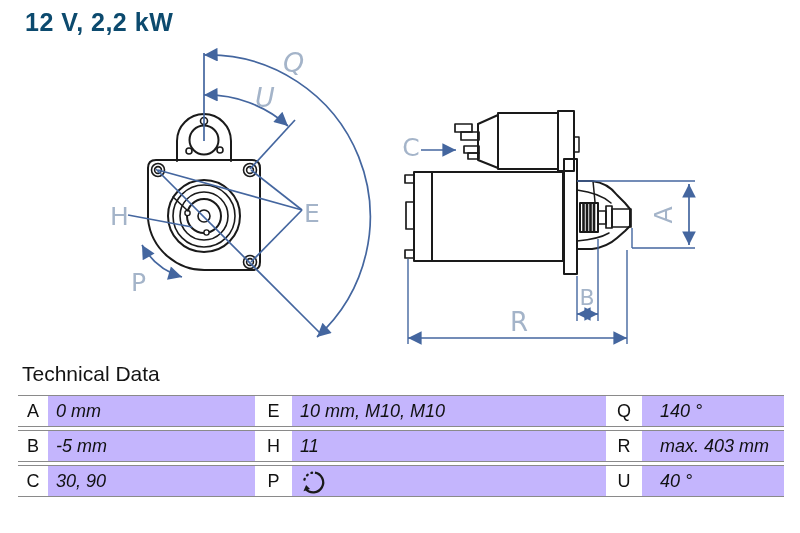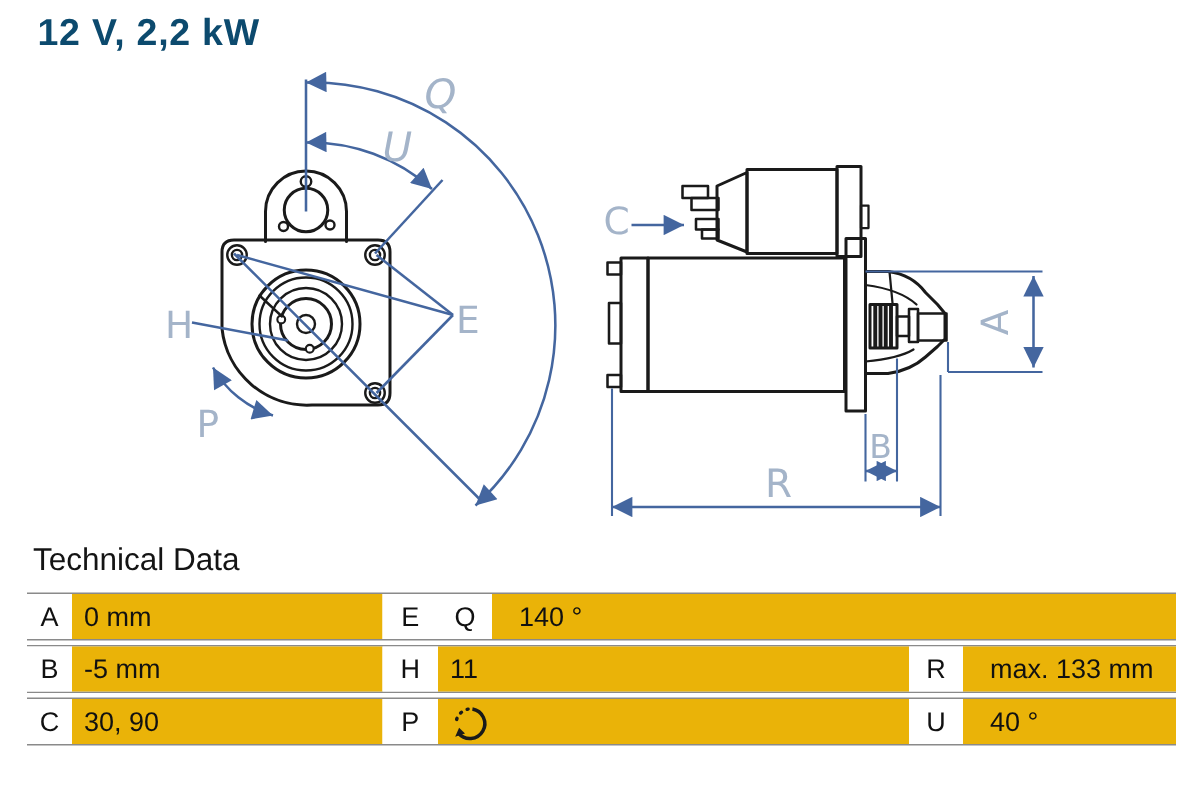--- a/index.html
+++ b/index.html
@@ -15,21 +15,21 @@
   .section-heading{
     position:absolute;left:22px;top:362px;font-size:21px;font-weight:normal;color:#141414;
   }
   .tech-table{position:absolute;left:18px;top:395px;width:766px;}
   .trow{
     display:flex;height:30px;line-height:30px;font-size:18px;
     border-top:1px solid #8a8a8a;border-bottom:1px solid #8a8a8a;margin-bottom:3px;
   }
   .cell{white-space:nowrap;overflow:hidden;}
   .kc{text-align:center;background:#ffffff;}
-  .vc{background:#eab308;padding-left:8px;}
+  .vc{background:#c4b5fd;padding-left:8px;font-style:italic;}
   .k1{width:30px;} .v1{width:199px;}
   .k2{width:37px;} .v2{width:306px;}
   .k3{width:36px;} .v3{flex:1;padding-left:18px;}
   .rot-icon{vertical-align:middle;margin-top:1px;}
   svg text{user-select:none;}
 </style>
 </head>
 <body>
 
 <div class="page-title">12 V, 2,2 kW</div>
@@ -158,31 +158,32 @@
 </svg>
 
 <div class="section-heading">Technical Data</div>
 
 <div class="tech-table">
 
   <div class="trow">
     <div class="cell kc k1">A</div>
     <div class="cell vc v1">0 mm</div>
     <div class="cell kc k2">E</div>
+    <div class="cell vc v2">10 mm, M10, M10</div>
     <div class="cell kc k3">Q</div>
     <div class="cell vc v3">140 °</div>
   </div>
 
   <div class="trow">
     <div class="cell kc k1">B</div>
     <div class="cell vc v1">-5 mm</div>
     <div class="cell kc k2">H</div>
     <div class="cell vc v2">11</div>
     <div class="cell kc k3">R</div>
-    <div class="cell vc v3">max. 133 mm</div>
+    <div class="cell vc v3">max. 403 mm</div>
   </div>
 
   <div class="trow">
     <div class="cell kc k1">C</div>
     <div class="cell vc v1">30, 90</div>
     <div class="cell kc k2">P</div>
     <div class="cell vc v2">
       <svg class="rot-icon" width="27" height="27" viewBox="0 0 28 28">
         <path d="M15.5,3.8 A10.3,10.3 0 1 1 5.8,20.5" fill="none" stroke="#1a1a1a" stroke-width="2.4"></path>
         <path d="M4.6,11.0 A10.3,10.3 0 0 1 12.5,3.9" fill="none" stroke="#1a1a1a" stroke-width="2.4" stroke-linecap="round" stroke-dasharray="0.8 4.4"></path>

